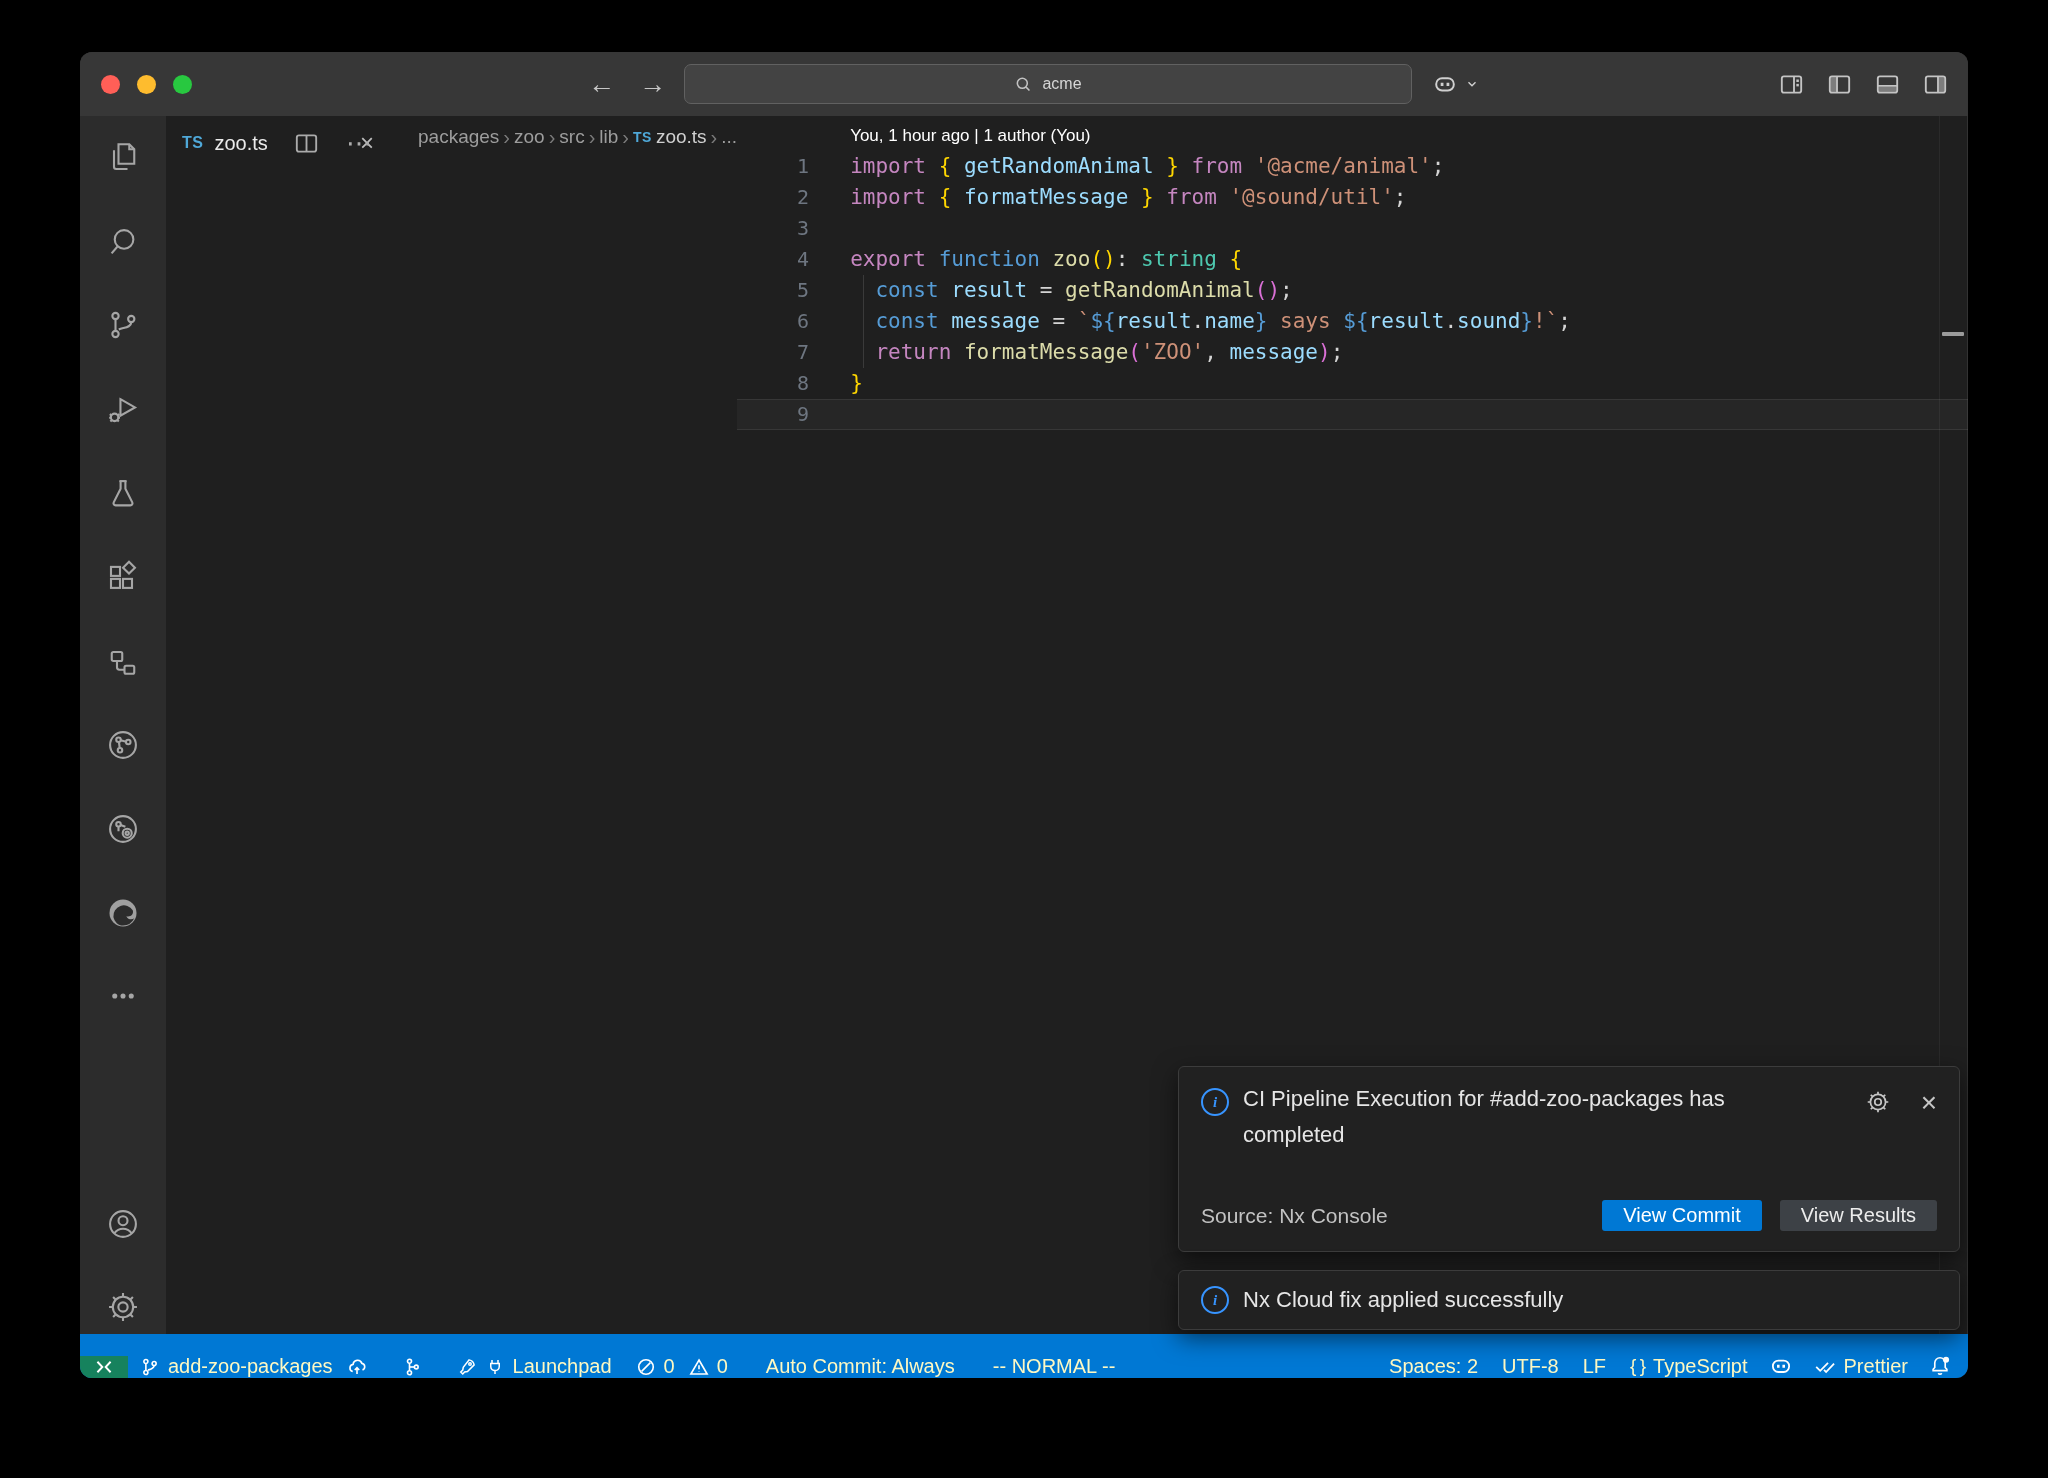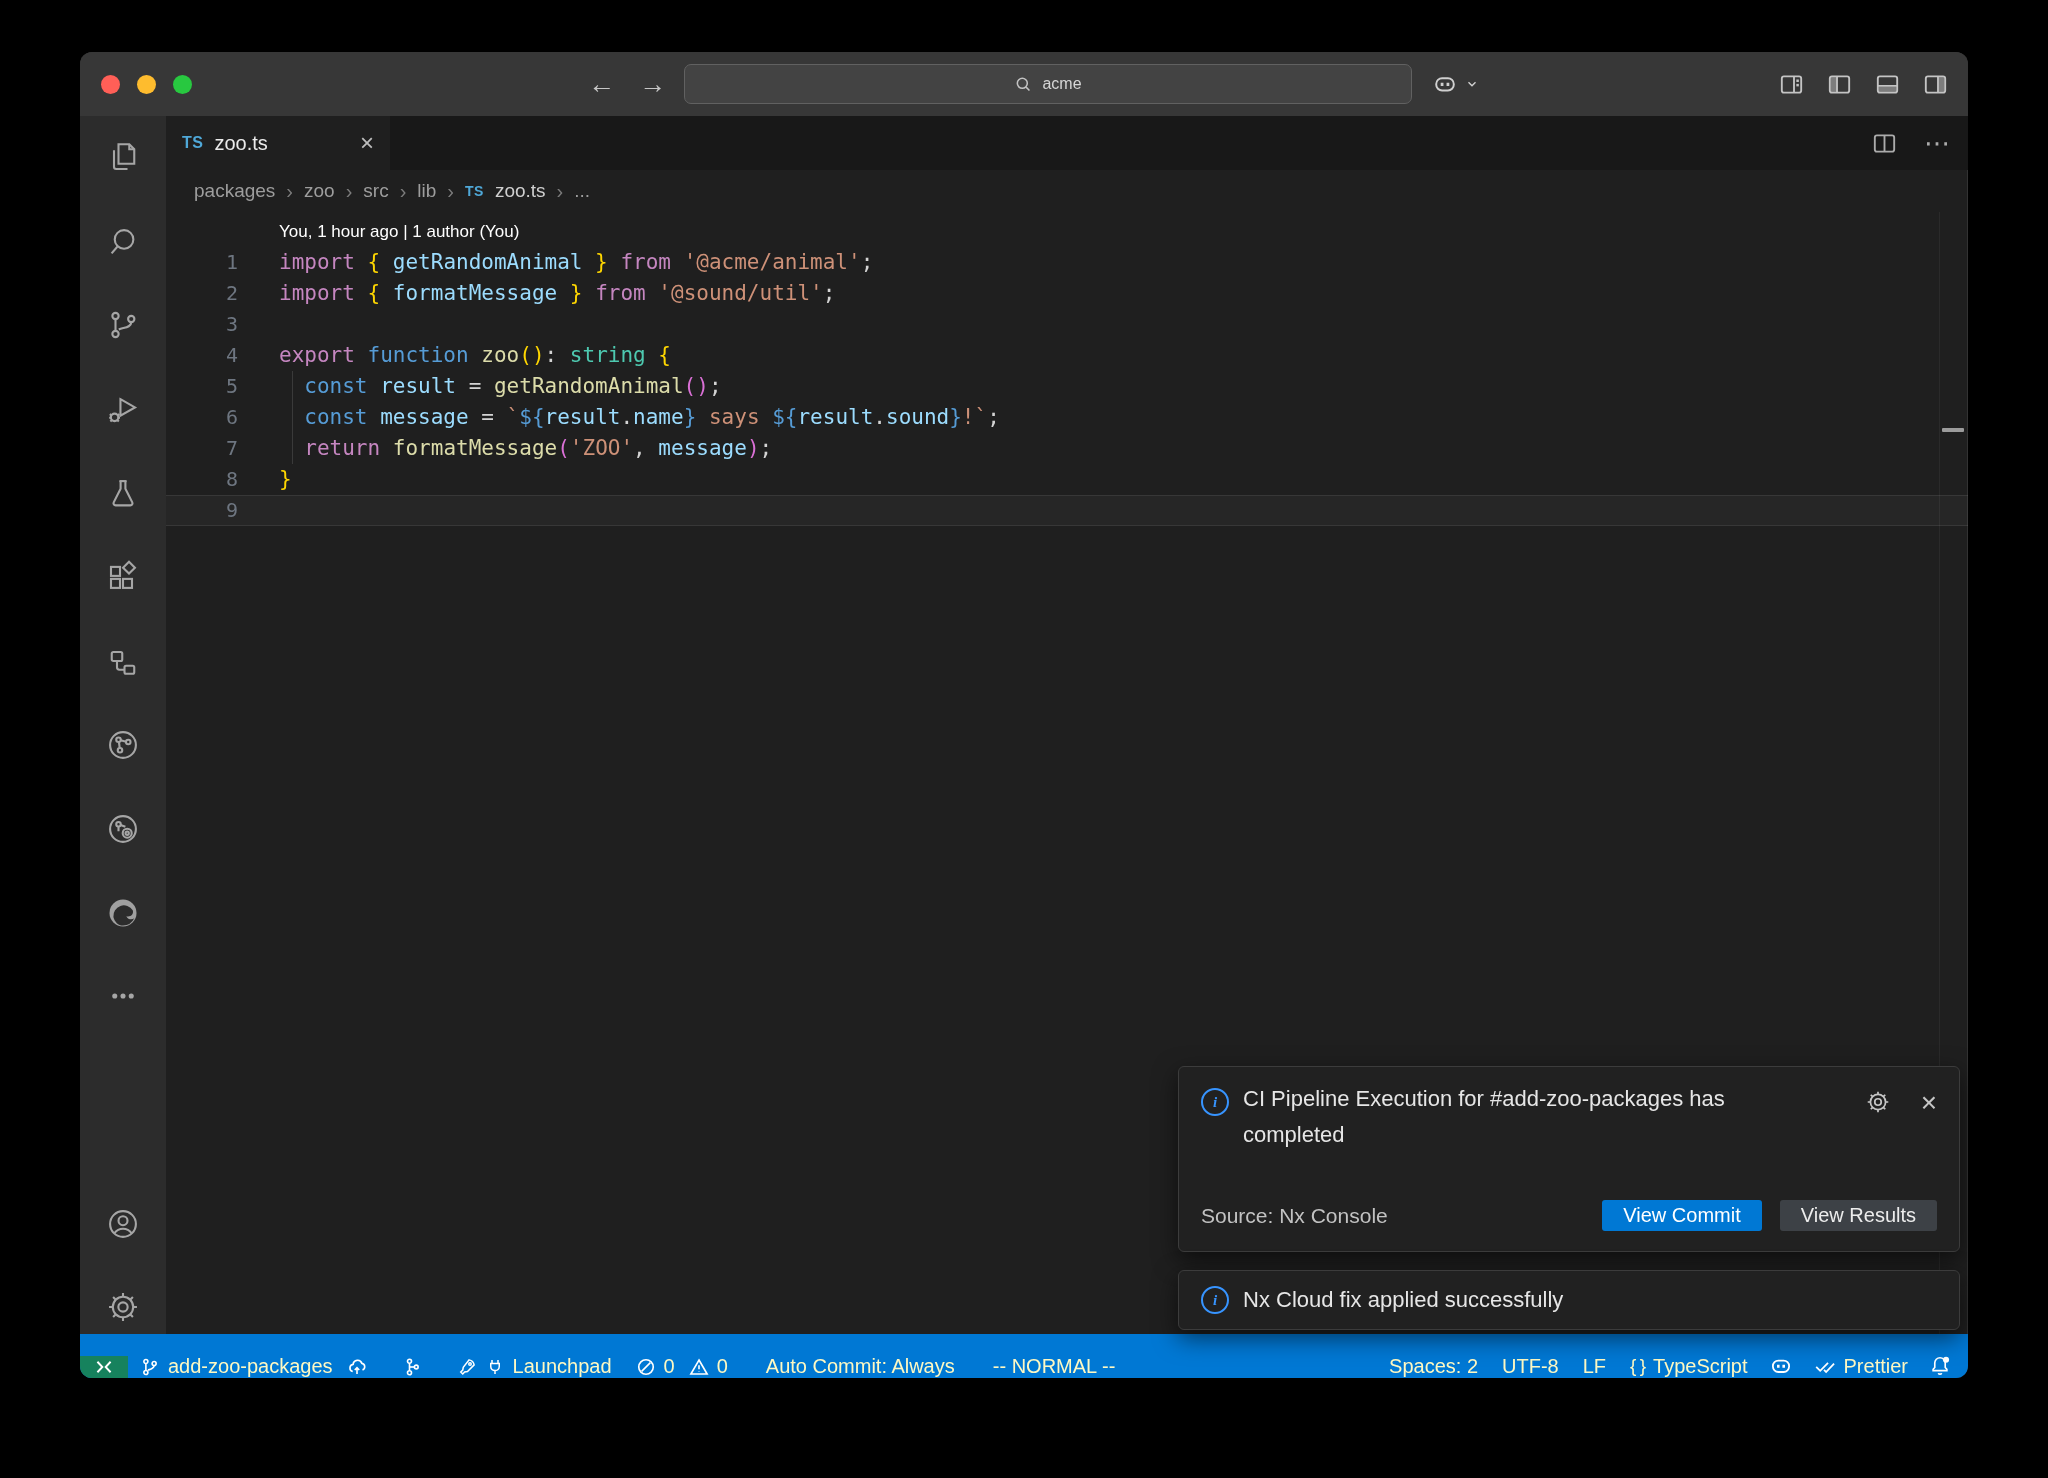--- a/index.html
+++ b/index.html
@@ -24,27 +24,27 @@
     position:absolute;left:604px;top:12px;width:726px;height:38px;border-radius:7px;
     background:#434343;border:1px solid #616161;display:flex;align-items:center;justify-content:center;
     gap:9px;color:#d6d6d6;font-size:16px;
   }
   .copilot-area{position:absolute;left:1352px;top:0;height:100%;display:flex;align-items:center;gap:7px;color:#cfcfcf;}
   .layout-icons{position:absolute;right:20px;top:0;height:100%;display:flex;align-items:center;gap:23px;color:#c4c4c4;}
   
   .bodyrow{flex:1;display:flex;min-height:0;}
   .activitybar{width:86px;background:#2c2c2c;position:relative;flex:0 0 auto;}
   .ab-icon{position:absolute;left:23px;width:40px;height:40px;display:flex;align-items:center;justify-content:center;color:#a6a6a6;}
-  .main{flex:1;display:flex;flex-direction:column;min-width:0;justify-content:flex-end;}
+  .main{flex:1;display:flex;flex-direction:row;min-width:0;justify-content:flex-end;}
   .tabbar{height:54px;background:#181818;display:flex;position:relative;flex:0 0 auto;}
   .tab{width:192px;background:#1f1f1f;display:flex;align-items:center;gap:11px;padding:0 16px;color:#ebebeb;font-size:20px;}
   .ts-badge{color:#4fa8d8;font-weight:700;font-size:16px;letter-spacing:.5px;}
   .tab-close{margin-left:auto;color:#bdbdbd;font-size:24px;line-height:1;}
   .tab-actions{position:absolute;right:18px;top:0;height:100%;display:flex;align-items:center;gap:27px;color:#ababab;font-size:26px;}
-  .breadcrumbs{height:42px;display:flex;align-items:center;padding-left:28px;gap:11px;color:#9d9d9d;font-size:19px;flex:0 0 auto;}
+  .breadcrumbs{height:42px;display:flex;align-items:center;padding-left:28px;gap:4px;color:#9d9d9d;font-size:19px;flex:0 0 auto;}
   .crumb-sep{color:#7c7c7c;font-size:20px;}
   .breadcrumbs .ts-badge{font-size:14px;}
   .crumb-file{color:#cfcfcf;}
   
   .editor{flex:1;position:relative;font-family:"DejaVu Sans Mono",monospace;font-size:21px;color:#d4d4d4;overflow:hidden;}
   .code{padding-top:5px;}
   .blame{height:30px;display:flex;align-items:center;padding-left:113px;font-family:"Liberation Sans",sans-serif;font-size:17px;color:#ffffff;}
   .line{display:flex;height:31px;line-height:31px;position:relative;}
   .ln{width:72px;text-align:right;color:#6e7681;font-size:20px;flex:0 0 auto;}
   .lc{padding-left:41px;white-space:pre;position:relative;}

